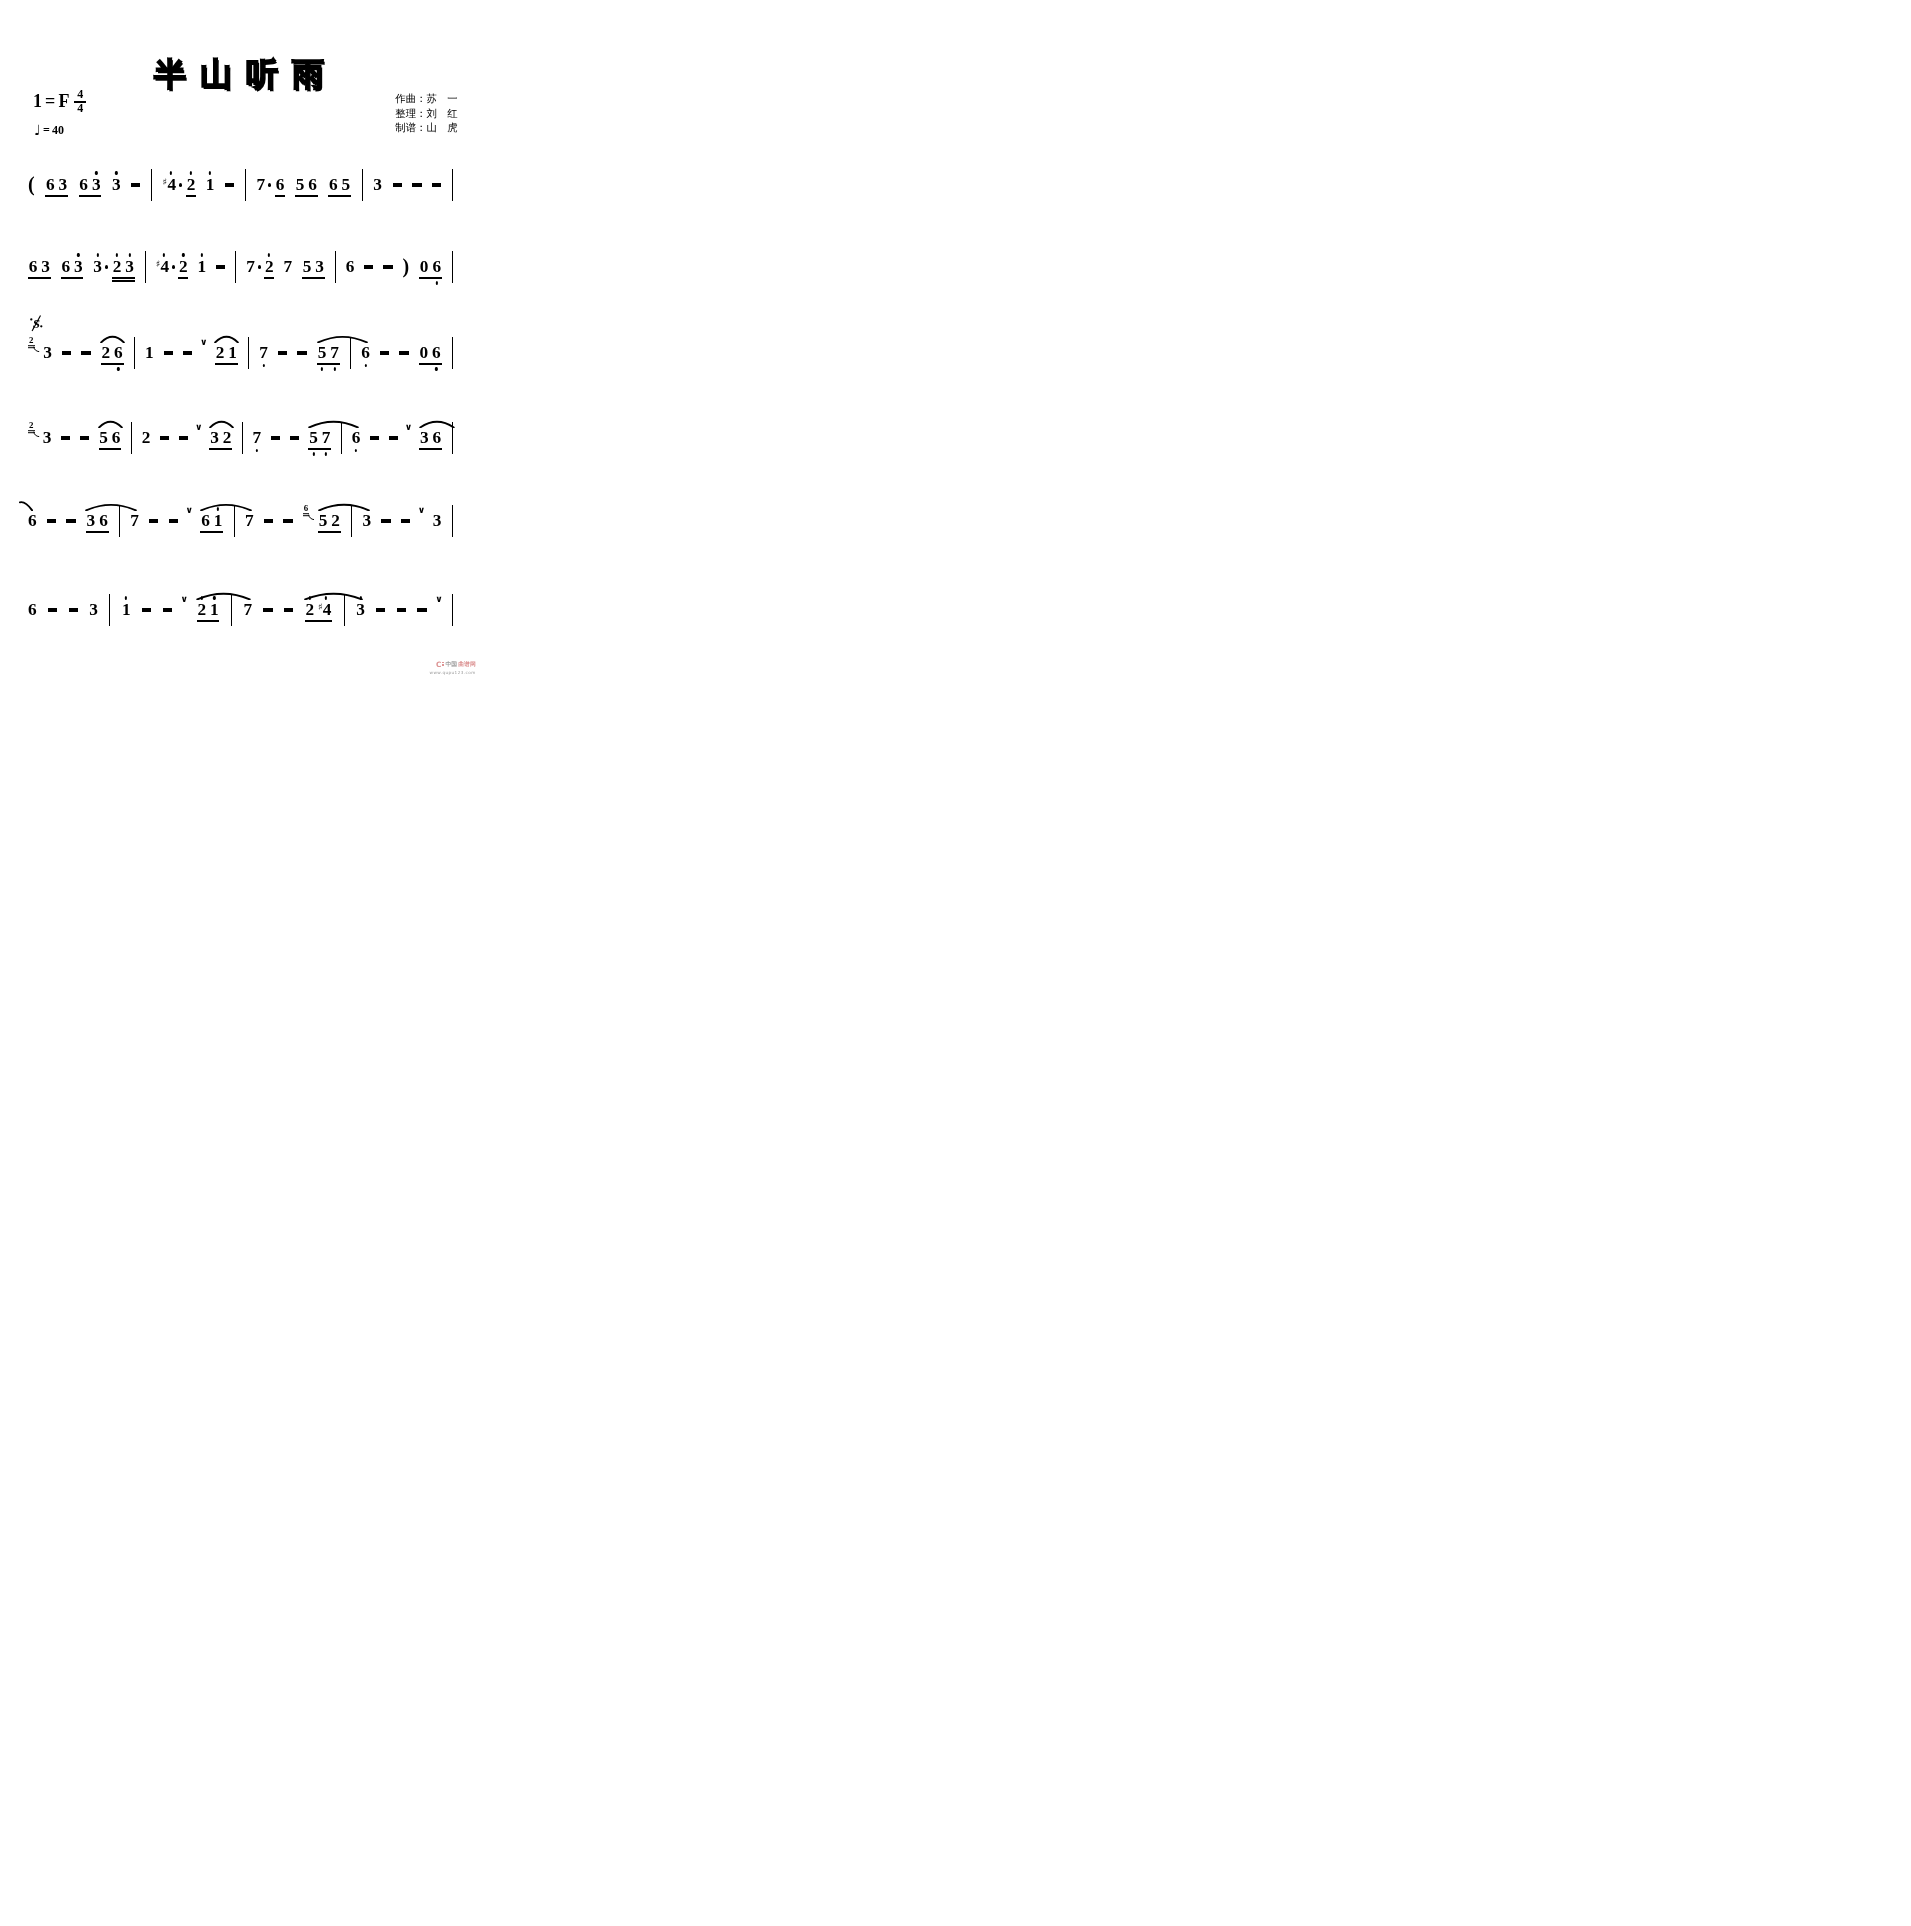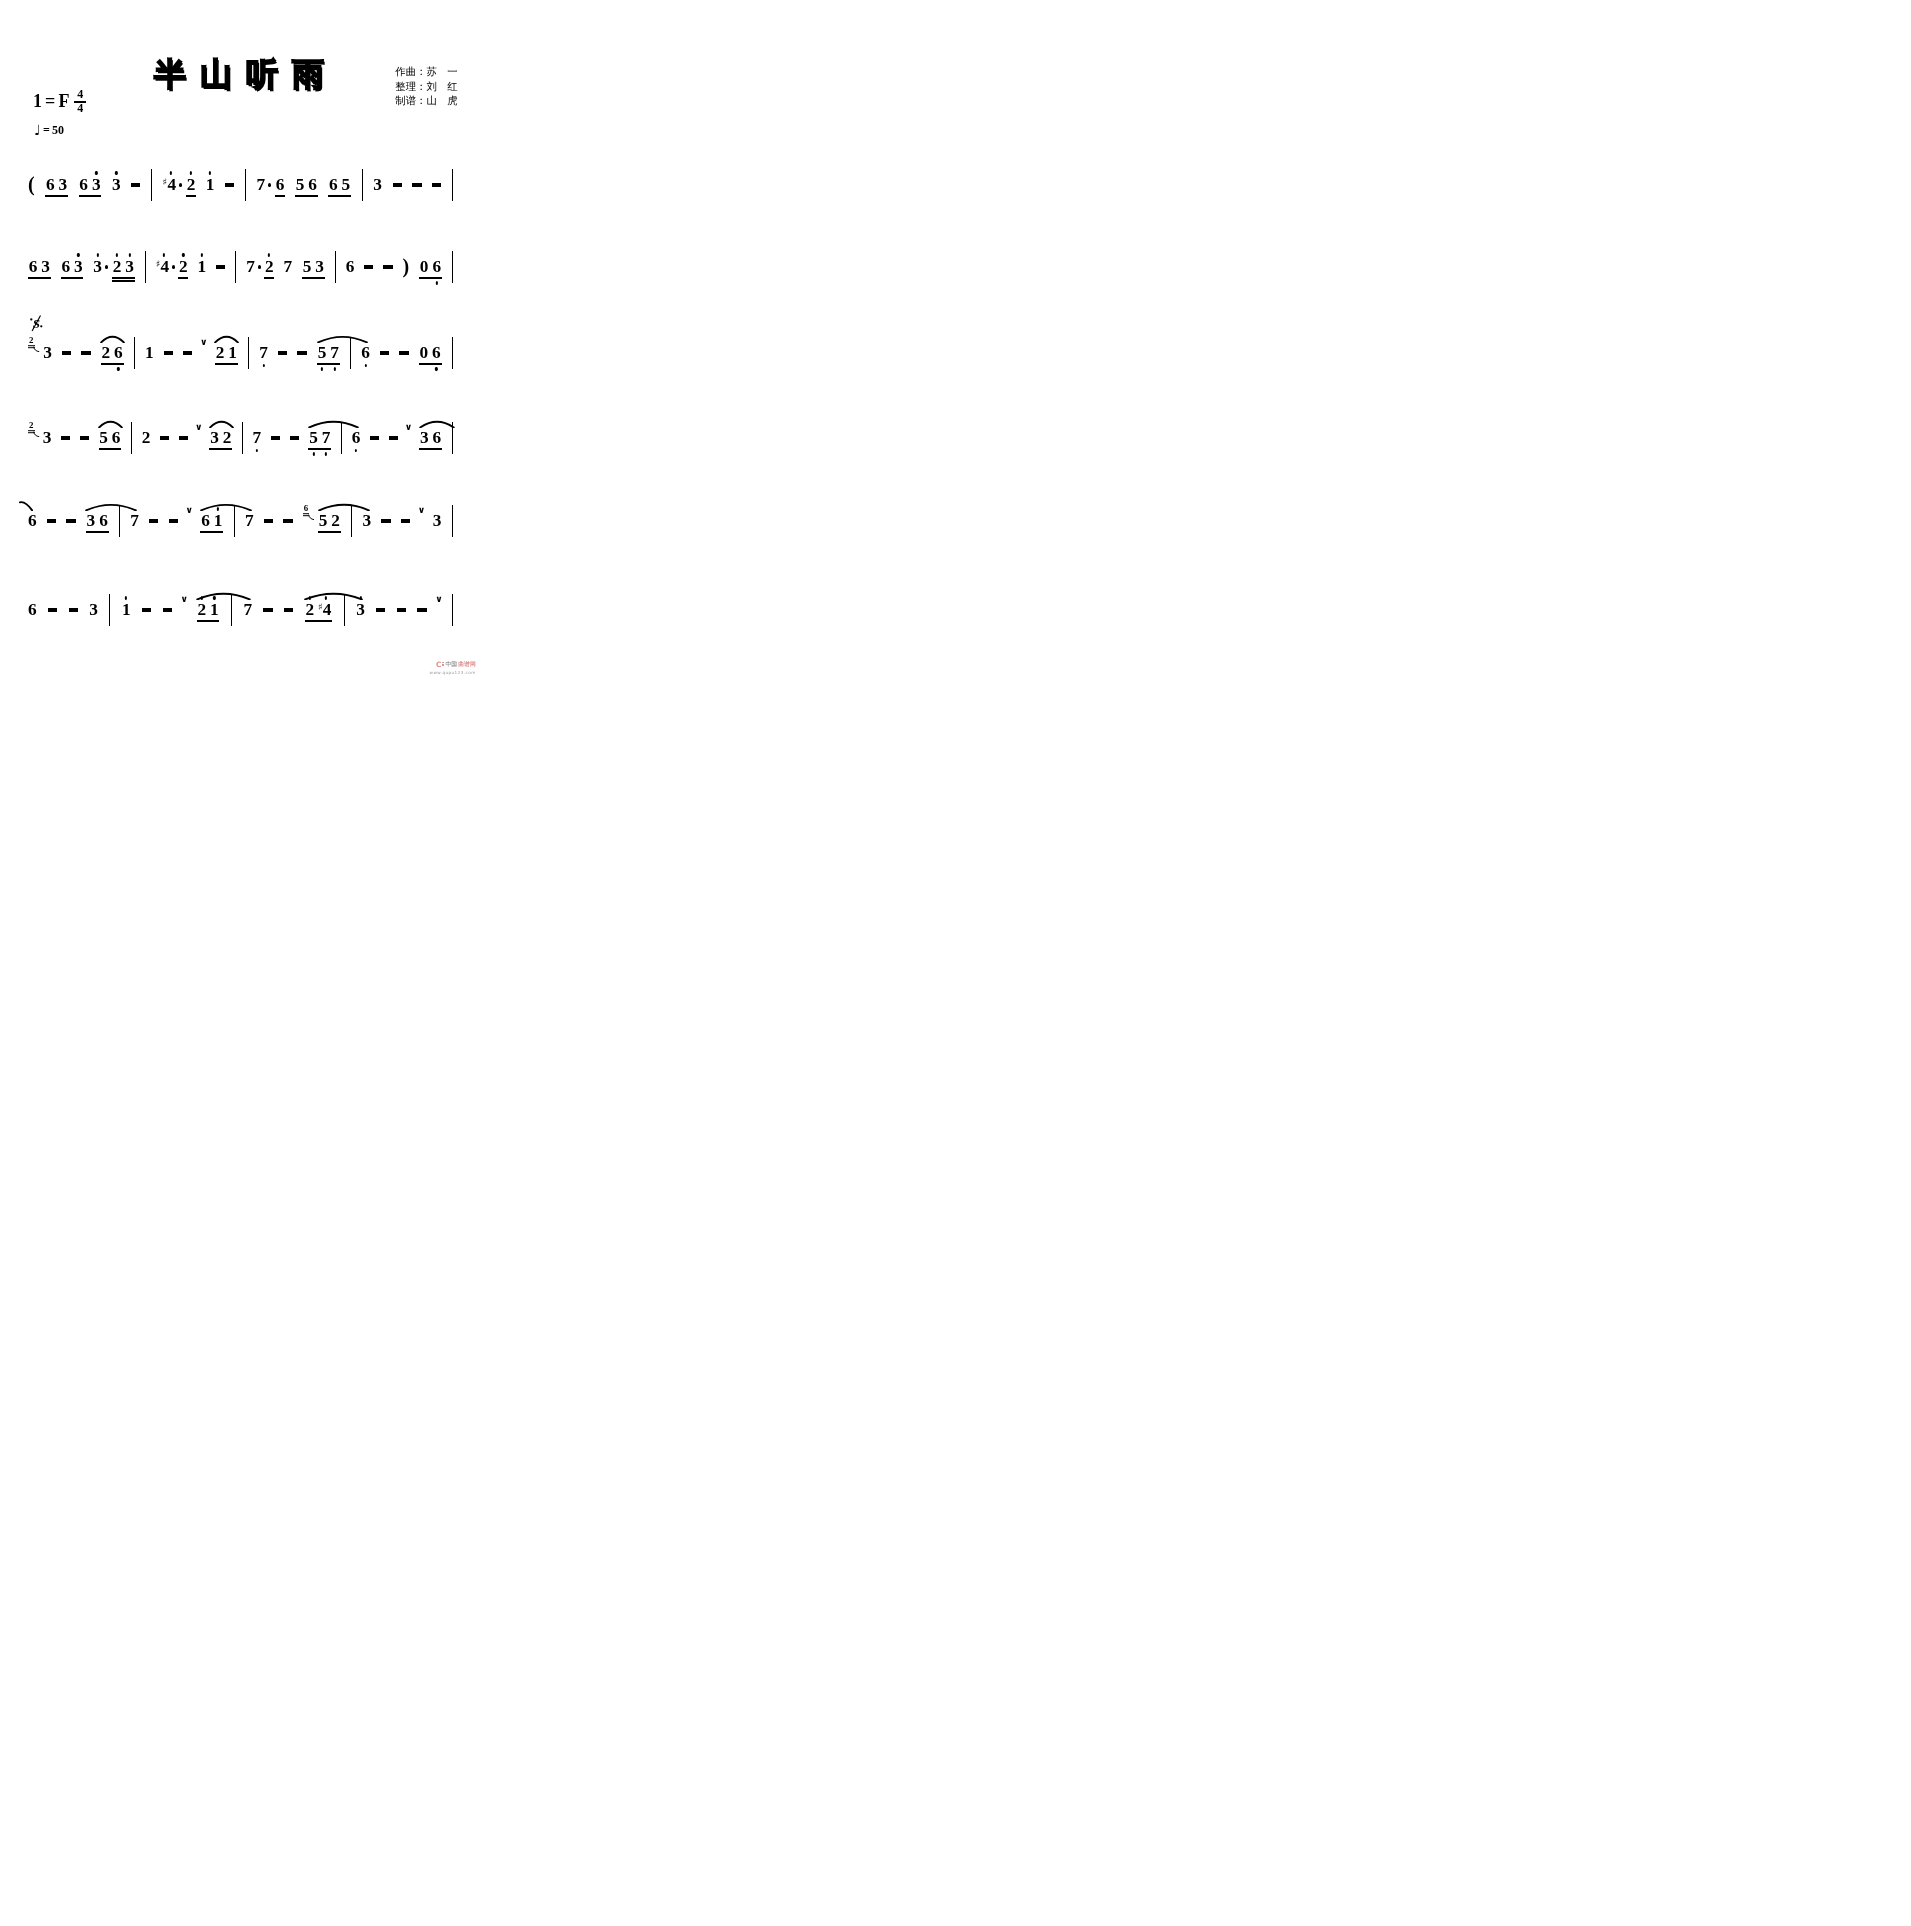--- a/index.html
+++ b/index.html
@@ -17,21 +17,21 @@
   .title{
     position:absolute;top:53px;left:0;right:0;
     text-align:center;text-indent:14px;
     font-family:"DejaVu Sans", sans-serif;
     font-size:32px;font-weight:900;letter-spacing:14px;
     color:#ffffff;
     -webkit-text-stroke:1.5px #000;
     text-shadow:1.5px 1.5px 0 #000;
   }
   .credits{
-    position:absolute;top:65px;right:20.4px;
+    position:absolute;top:92px;right:20.4px;
     font-size:10.4px;line-height:14.6px;
     font-family:"Liberation Serif", serif;
   }
   .credit-row{display:flex;justify-content:flex-end;}
 
   .keysig{position:absolute;top:92px;left:33px;display:flex;align-items:flex-start;}
   .ks-main{font-size:18px;font-weight:bold;line-height:1.1;font-family:"Liberation Serif", serif;}
   .ks-eq{margin:0 3.1px;}
   .ks-frac{display:flex;flex-direction:column;align-items:center;margin-left:4.6px;margin-top:-3.1px;
     font-size:12px;font-weight:bold;line-height:11.6px;font-family:"Liberation Serif", serif;}
@@ -114,21 +114,21 @@
     <span class="ks-frac">
       <span>4</span>
       <span class="frac-bar"></span>
       <span>4</span>
     </span>
   </div>
 
   <div class="tempo">
     <span class="note-glyph">♩</span>
     <span class="t-eq">=</span>
-    <span>50</span>
+    <span>40</span>
   </div>
 
   <div id="sheet-body">
       <div class="music-line" style="top: 169px;">
         <div class="tok-paren">(</div>
         <div class="tok-group">
           <div class="tok-note"><span class="digit">6</span></div>
           <div class="tok-note"><span class="digit">3</span></div>
           <div class="gu1"></div>
         </div>

